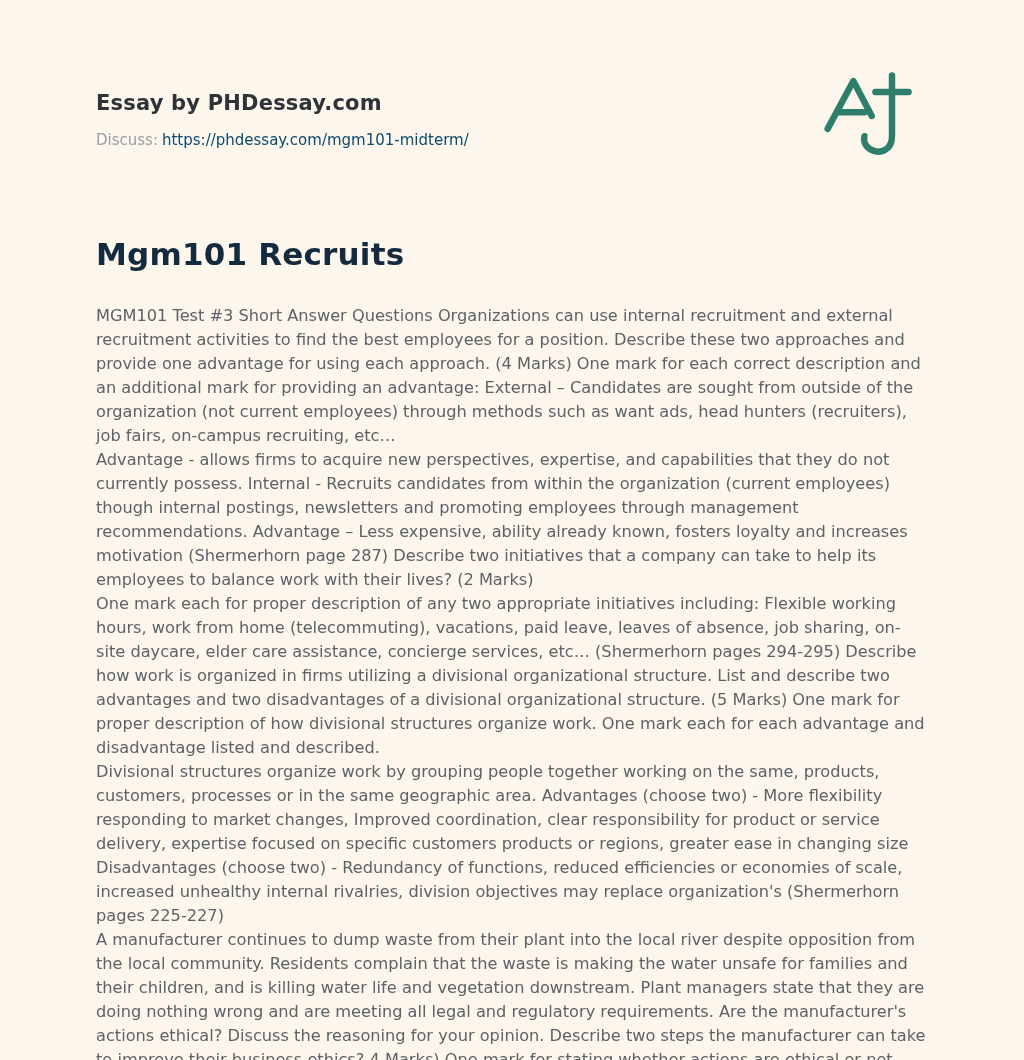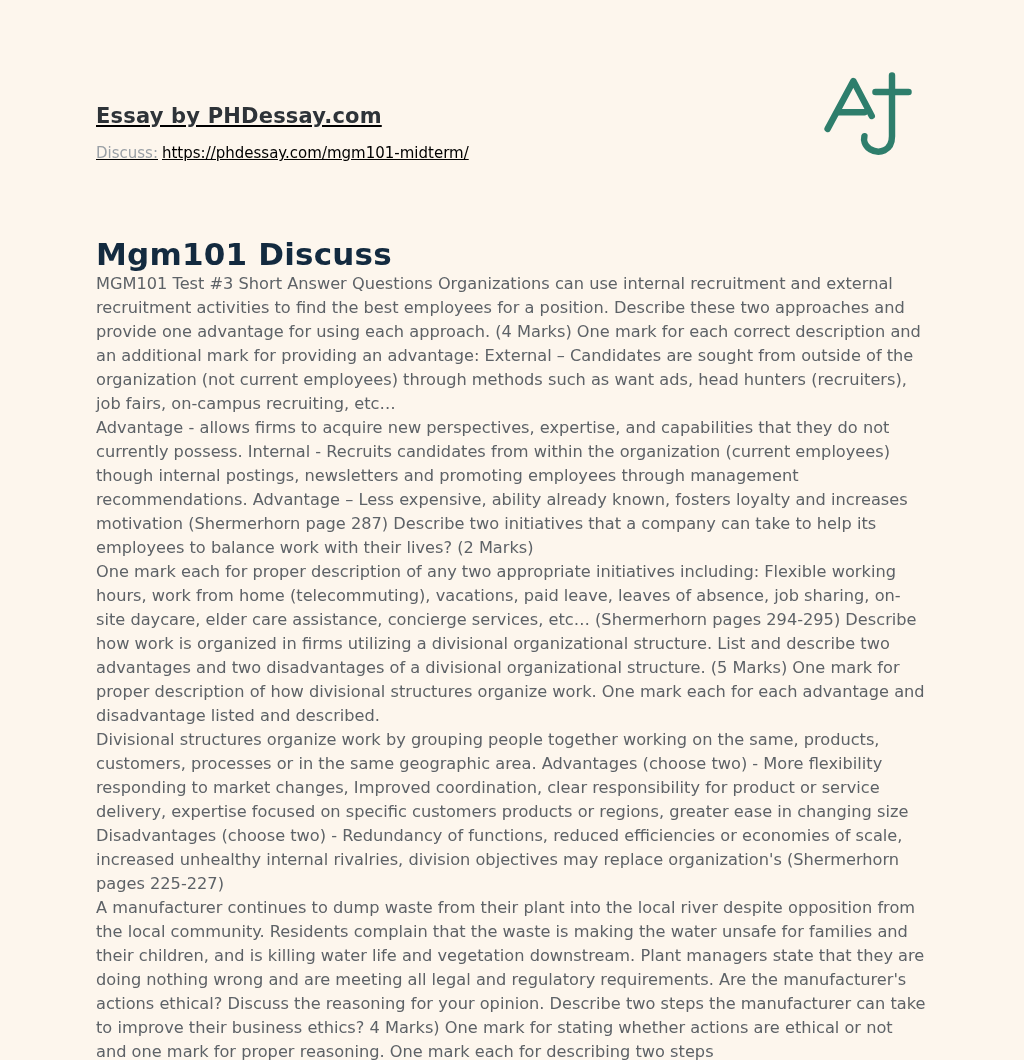--- a/index.html
+++ b/index.html
@@ -15,42 +15,41 @@
     min-height: 1060px;
     margin: 0 auto;
     background: #fdf6ed;
     padding: 78px 96px 40px 96px;
   }
 
   .page-header {
     position: relative;
     display: flex;
     justify-content: space-between;
-    align-items: flex-end;
-    text-decoration: underline;
+    align-items: center;
   }
 
   .brand {
     font-size: 21px;
     font-weight: 700;
     color: #2e3338;
     letter-spacing: 0.2px;
   }
 
   .source-line {
     margin-top: 16px;
     font-size: 15px;
   }
 
   .source-label {
     color: #9aa0a6;
   }
 
   .source-link {
-    color: #000000;
+    color: #0c4a6e;
     text-decoration: none;
     margin-left: 4px;
   }
 
   .logo {
     width: 110px;
     height: 92px;
     margin-top: -8px;
     margin-right: 4px;
     flex: 0 0 auto;
@@ -69,21 +68,21 @@
     letter-spacing: 0.2px;
   }
 
   .para {
     font-size: 16.2px;
     line-height: 24px;
     color: #5d6267;
     max-width: 832px;
   }
 
-  .para:first-of-type { }
+  .para:first-of-type { margin-top: 32px; }
 </style>
 </head>
 <body>
 
 <div class="page">
 
   <header class="page-header">
     <div class="header-left">
       <h2 class="brand">Essay by PHDessay.com</h2>
       <p class="source-line">
@@ -98,21 +97,21 @@
         <path d="M22 46 L50 46" stroke="#2e7e6c" stroke-width="7" stroke-linecap="round"></path>
 
         <path d="M62 24 L98 24" stroke="#2e7e6c" stroke-width="7" stroke-linecap="round"></path>
 
         <path d="M80 6 L80 72 C80 88 66 92 56 86 C50 82 49 76 50 72" stroke="#2e7e6c" stroke-width="7" stroke-linecap="round"></path>
       </svg>
     </div>
   </header>
 
   <main class="article">
-    <h1 class="title">Mgm101 Discuss</h1>
+    <h1 class="title">Mgm101 Recruits</h1>
 
     <p class="para">MGM101 Test #3 Short Answer Questions Organizations can use internal recruitment and external recruitment activities to find the best employees for a position. Describe these two approaches and provide one advantage for using each approach. (4 Marks) One mark for each correct description and an additional mark for providing an advantage: External – Candidates are sought from outside of the organization (not current employees) through methods such as want ads, head hunters (recruiters), job fairs, on-campus recruiting, etc…</p>
     <p class="para">Advantage - allows firms to acquire new perspectives, expertise, and capabilities that they do not currently possess. Internal - Recruits candidates from within the organization (current employees) though internal postings, newsletters and promoting employees through management recommendations. Advantage – Less expensive, ability already known, fosters loyalty and increases motivation (Shermerhorn page 287) Describe two initiatives that a company can take to help its employees to balance work with their lives? (2 Marks)</p>
     <p class="para">One mark each for proper description of any two appropriate initiatives including: Flexible working hours, work from home (telecommuting), vacations, paid leave, leaves of absence, job sharing, on-site daycare, elder care assistance, concierge services, etc… (Shermerhorn pages 294-295) Describe how work is organized in firms utilizing a divisional organizational structure. List and describe two advantages and two disadvantages of a divisional organizational structure. (5 Marks) One mark for proper description of how divisional structures organize work. One mark each for each advantage and disadvantage listed and described.</p>
     <p class="para">Divisional structures organize work by grouping people together working on the same, products, customers, processes or in the same geographic area. Advantages (choose two) - More flexibility responding to market changes, Improved coordination, clear responsibility for product or service delivery, expertise focused on specific customers products or regions, greater ease in changing size Disadvantages (choose two) - Redundancy of functions, reduced efficiencies or economies of scale, increased unhealthy internal rivalries, division objectives may replace organization's (Shermerhorn pages 225-227)</p>
     <p class="para">A manufacturer continues to dump waste from their plant into the local river despite opposition from the local community. Residents complain that the waste is making the water unsafe for families and their children, and is killing water life and vegetation downstream. Plant managers state that they are doing nothing wrong and are meeting all legal and regulatory requirements. Are the manufacturer's actions ethical? Discuss the reasoning for your opinion. Describe two steps the manufacturer can take to improve their business ethics? 4 Marks) One mark for stating whether actions are ethical or not and one mark for proper reasoning. One mark each for describing two steps</p>
   </main>
 
 </div>
 

